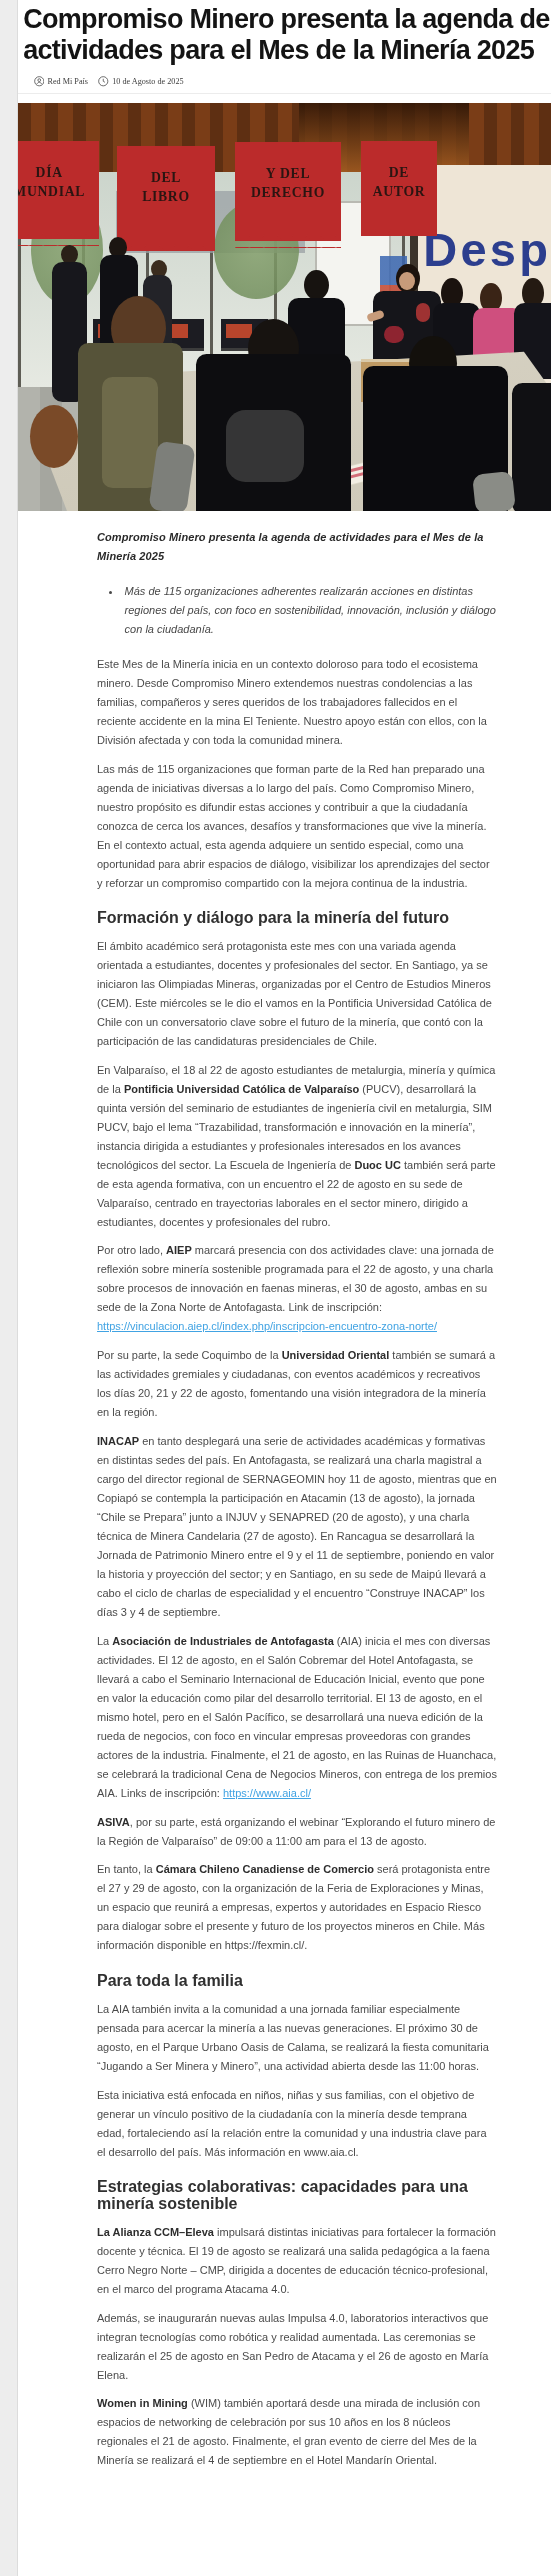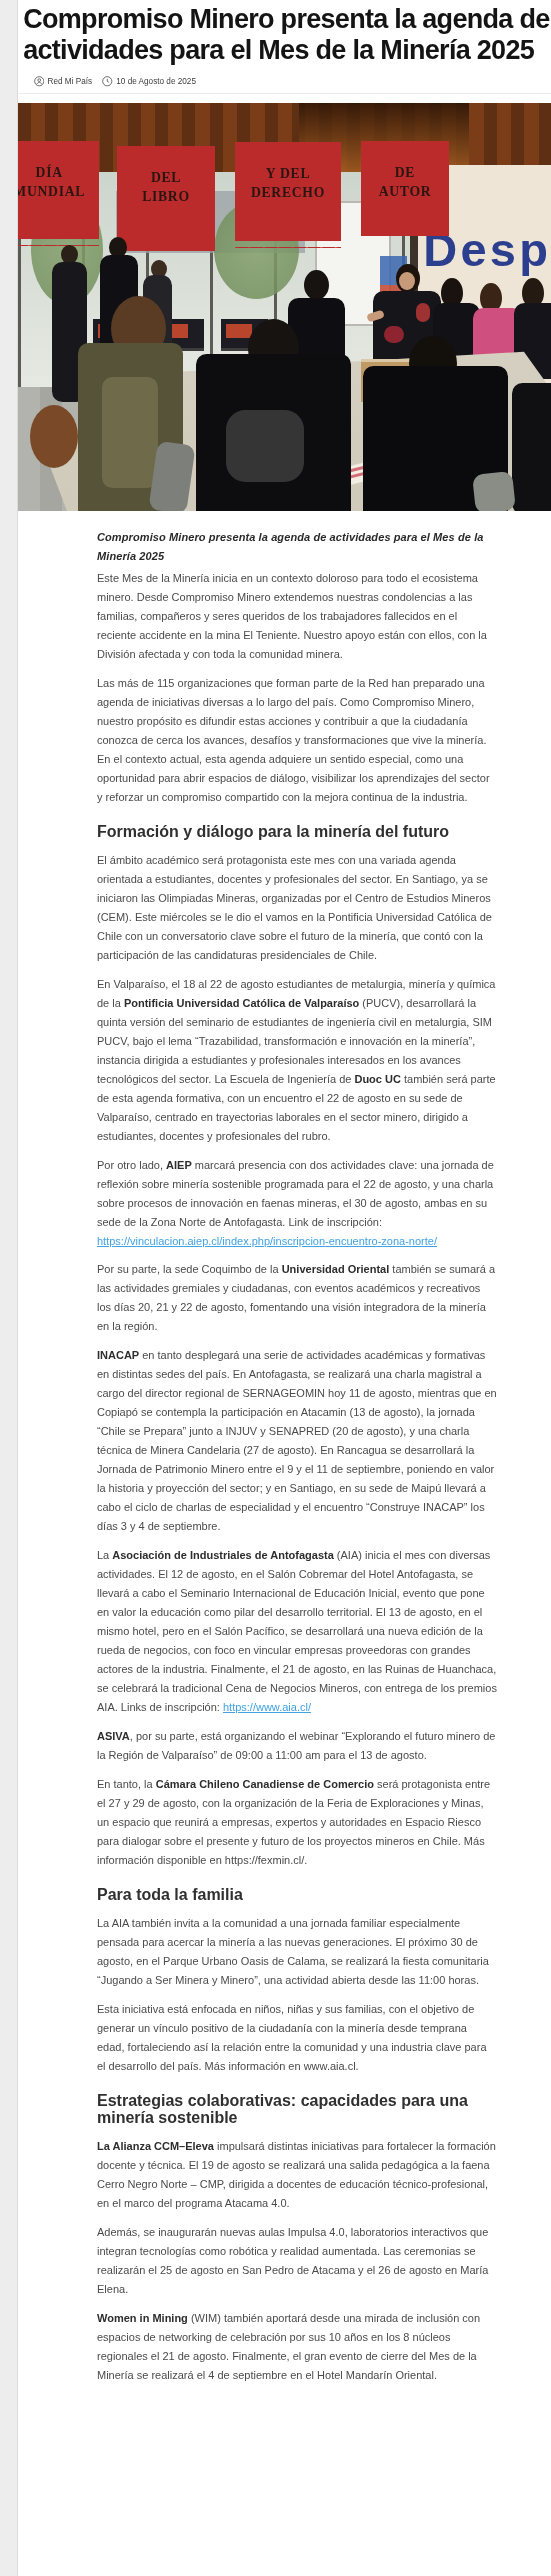--- a/index.html
+++ b/index.html
@@ -4,21 +4,21 @@
 <style>
   html,body{margin:0;padding:0;}
   body{background:#ededed;font-family:"Liberation Sans",sans-serif;}
   .page{position:relative;width:552px;height:2576px;background:#ededed;overflow:hidden;}
   .frame{position:absolute;left:17px;top:0;width:545px;height:100%;background:#ffffff;
          border-left:0.7px solid #dcdcdc;border-right:0.7px solid #dcdcdc;box-sizing:border-box;overflow:hidden;}
   
   h1.title{margin:0;padding:3.9px 9.1px 0 5.2px;font-size:27px;line-height:31px;font-weight:bold;
            color:#141414;letter-spacing:-0.7px;}
   .byline{display:flex;align-items:center;gap:3.9px;margin:10.5px 0 0 15.7px;color:#3d3d3d;font-size:8.2px;}
-  .byline .grp{display:flex;align-items:center;gap:3.3px;margin-right:6.5px;}
+  .byline .grp{display:flex;align-items:center;gap:3.3px;margin-right:6.5px;font-family:Liberation Serif, serif;}
   .byline svg{display:block;}
   .header-rule{border:none;border-top:0.7px solid #ececec;margin:6.5px 0 0 0;}
   
   .photo{position:relative;width:544px;height:408px;margin:8.5px 0 0 0;overflow:hidden;background:#cdd5cc;}
   .abs{position:absolute;}
   .ph-ceiling{left:0;top:0;width:100%;height:69px;
       background:repeating-linear-gradient(90deg,#5e2f12 0 13px,#7a3d17 13px 27.4px),linear-gradient(#4e260e,#8a4a20);}
   .ph-glow{left:281px;top:0;width:170px;height:69px;background:linear-gradient(#2b1406,#a75f22);opacity:.8;}
   .ph-glass{left:0;top:69px;width:402px;height:216px;
       background:repeating-linear-gradient(90deg,rgba(70,68,60,.85) 0 2.6px,rgba(0,0,0,0) 2.6px 64px),
@@ -133,21 +133,21 @@
         <span class="bl">DEL</span>
         <span class="bl">LIBRO</span>
         <span class="ph-scallops"></span>
       </div>
       <div class="ph-banner" style="left:217px;top:39px;width:106px;height:99px;">
         <span class="pad"></span>
         <span class="bl">Y DEL</span>
         <span class="bl">DERECHO</span>
         <span class="ph-scallops"></span>
       </div>
-      <div class="ph-banner" style="left:343px;top:38px;width:88px;height:95px;">
+      <div class="ph-banner" style="left:343px;top:38px;width:76px;height:95px;">
         <span class="pad"></span>
         <span class="bl">DE</span>
         <span class="bl">AUTOR</span>
         <span class="ph-scallops"></span>
       </div>
 
       <div class="fig-head" style="left:43px;top:142px;width:17px;height:19.6px;background:#2a2018;"></div>
       <div class="fig-body" style="left:34px;top:159px;width:35px;height:140px;background:#17171c;"></div>
       <div class="fig-head" style="left:91px;top:134px;width:18.3px;height:21px;background:#1b1511;"></div>
       <div class="fig-body" style="left:82px;top:152px;width:38px;height:149px;background:#101014;"></div>
@@ -218,20 +218,23 @@
       <div class="fig-head" style="left:391px;top:233px;width:48px;height:55px;background:#13100c;"></div>
       <div class="fig-body" style="left:345px;top:263px;width:145px;height:157px;background:#0b0b0e;"></div>
       <div class="fig-body" style="left:494px;top:280px;width:55px;height:131px;background:#101013;"></div>
       <div class="fig-body" style="left:135px;top:340px;width:38px;height:69px;background:#7d7f7a;transform:rotate(8deg);"></div>
       <div class="fig-body" style="left:456px;top:370px;width:40px;height:39px;background:#8a8c86;transform:rotate(-6deg);"></div>
     </div>
 
     <div class="caption">Compromiso Minero presenta la agenda de actividades para el Mes de la Minería 2025</div>
 
     <div class="article">
+        <ul>
+          <li><span>Más de 115 organizaciones adherentes realizarán acciones en distintas regiones del país, con foco en sostenibilidad, innovación, inclusión y diálogo con la ciudadanía.</span></li>
+        </ul>
         <p><span>Este Mes de la Minería inicia en un contexto doloroso para todo el ecosistema minero. Desde Compromiso Minero extendemos nuestras condolencias a las familias, compañeros y seres queridos de los trabajadores fallecidos en el reciente accidente en la mina El Teniente. Nuestro apoyo están con ellos, con la División afectada y con toda la comunidad minera.</span></p>
         <p><span>Las más de 115 organizaciones que forman parte de la Red han preparado una agenda de iniciativas diversas a lo largo del país. Como Compromiso Minero, nuestro propósito es difundir estas acciones y contribuir a que la ciudadanía conozca de cerca los avances, desafíos y transformaciones que vive la minería. En el contexto actual, esta agenda adquiere un sentido especial, como una oportunidad para abrir espacios de diálogo, visibilizar los aprendizajes del sector y reforzar un compromiso compartido con la mejora continua de la industria.</span></p>
         <h2>Formación y diálogo para la minería del futuro</h2>
         <p><span>El ámbito académico será protagonista este mes con una variada agenda orientada a estudiantes, docentes y profesionales del sector. En Santiago, ya se iniciaron las Olimpiadas Mineras, organizadas por el Centro de Estudios Mineros (CEM).  Este miércoles se le dio el vamos en la Pontificia Universidad Católica de Chile con un conversatorio clave sobre el futuro de la minería, que contó con la participación de las candidaturas presidenciales de Chile.</span></p>
         <p><span>En Valparaíso, el 18 al 22 de agosto estudiantes de metalurgia, minería y química de la </span><strong>Pontificia Universidad Católica de Valparaíso</strong><span> (PUCV), desarrollará la quinta versión del seminario de estudiantes de ingeniería civil en metalurgia, SIM PUCV, bajo el lema “Trazabilidad, transformación e innovación en la minería”, instancia dirigida a estudiantes y profesionales interesados en los avances tecnológicos del sector. La Escuela de Ingeniería de </span><strong>Duoc UC</strong><span> también será parte de esta agenda formativa, con un encuentro el 22 de agosto en su sede de Valparaíso, centrado en trayectorias laborales en el sector minero, dirigido a estudiantes, docentes y profesionales del rubro.</span></p>
         <p><span>Por otro lado, </span><strong>AIEP</strong><span> marcará presencia con dos actividades clave: una jornada de reflexión sobre minería sostenible programada para el 22 de agosto, y una charla sobre procesos de innovación en faenas mineras, el 30 de agosto, ambas en su sede de la Zona Norte de Antofagasta. Link de inscripción: </span><a class="lnk" href="#">https://vinculacion.aiep.cl/index.php/inscripcion-encuentro-zona-norte/</a></p>
         <p><span>Por su parte, la sede Coquimbo de la </span><strong>Universidad Oriental</strong><span> también se sumará a las actividades gremiales y ciudadanas, con eventos académicos y recreativos los días 20, 21 y 22 de agosto, fomentando una visión integradora de la minería en la región.</span></p>
         <p><strong>INACAP</strong><span> en tanto desplegará una serie de actividades académicas y formativas en distintas sedes del país. En Antofagasta, se realizará una charla magistral a cargo del director regional de SERNAGEOMIN hoy 11 de agosto, mientras que en Copiapó se contempla la participación en Atacamin (13 de agosto), la jornada “Chile se Prepara” junto a INJUV y SENAPRED (20 de agosto), y una charla técnica de Minera Candelaria (27 de agosto). En Rancagua se desarrollará la Jornada de Patrimonio Minero entre el 9 y el 11 de septiembre, poniendo en valor la historia y proyección del sector; y en Santiago, en su sede de Maipú llevará a cabo el ciclo de charlas de especialidad y el encuentro “Construye INACAP” los días 3 y 4 de septiembre.</span></p>
         <p><span>La </span><strong>Asociación de Industriales de Antofagasta</strong><span> (AIA) inicia el mes con diversas actividades. El 12 de agosto, en el Salón Cobremar del Hotel Antofagasta, se llevará a cabo el Seminario Internacional de Educación Inicial, evento que pone en valor la educación como pilar del desarrollo territorial.  El 13 de agosto, en el mismo hotel, pero en el Salón Pacífico, se desarrollará una nueva edición de la rueda de negocios, con foco en vincular empresas proveedoras con grandes actores de la industria. Finalmente, el 21 de agosto, en las Ruinas de Huanchaca, se celebrará la tradicional Cena de Negocios Mineros, con entrega de los premios AIA. Links de inscripción: </span><a class="lnk" href="#">https://www.aia.cl/</a></p>
         <p><strong>ASIVA</strong><span>, por su parte, está organizando el webinar “Explorando el futuro minero de la Región de Valparaíso” de 09:00 a 11:00 am para el 13 de agosto.</span></p>

